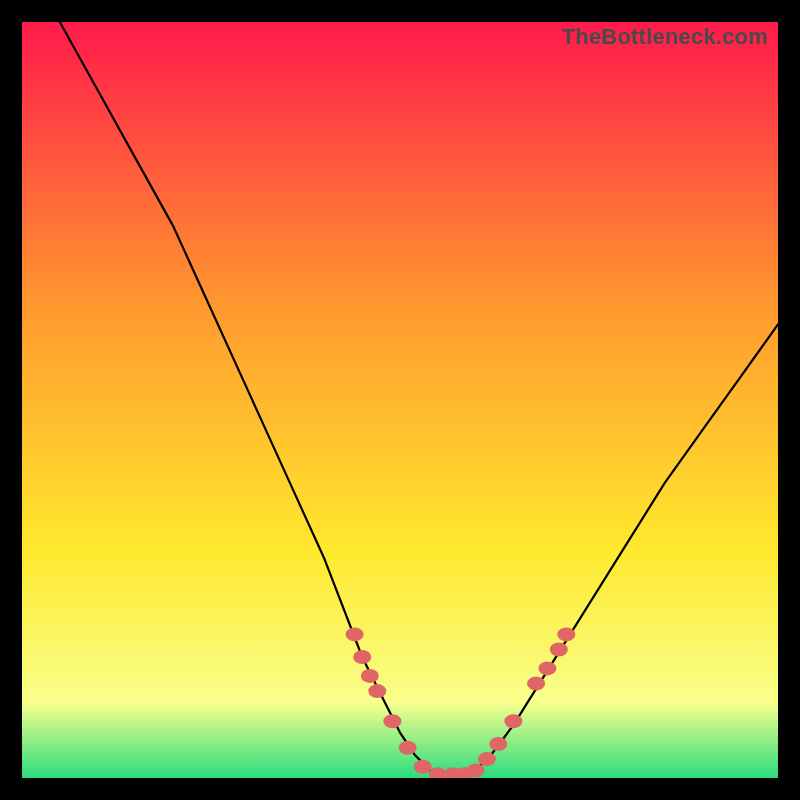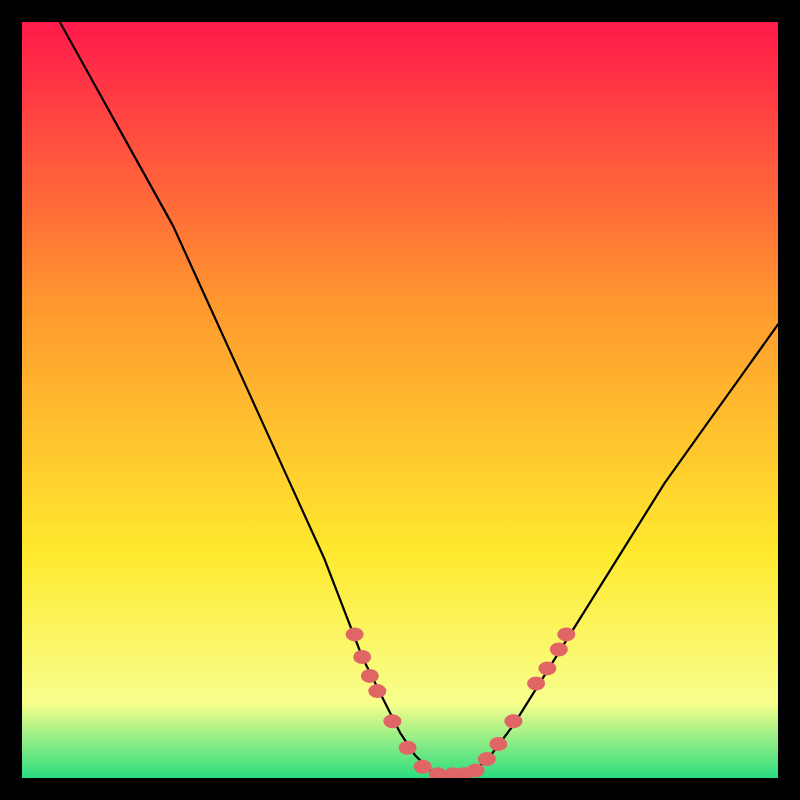--- a/index.html
+++ b/index.html
@@ -68,14 +68,15 @@
           <ellipse cx="453.6" cy="748.4" rx="9" ry="7" fill="#e06666"></ellipse>
           <ellipse cx="464.9" cy="737.1" rx="9" ry="7" fill="#e06666"></ellipse>
           <ellipse cx="476.3" cy="722.0" rx="9" ry="7" fill="#e06666"></ellipse>
           <ellipse cx="491.4" cy="699.3" rx="9" ry="7" fill="#e06666"></ellipse>
           <ellipse cx="514.1" cy="661.5" rx="9" ry="7" fill="#e06666"></ellipse>
           <ellipse cx="525.4" cy="646.4" rx="9" ry="7" fill="#e06666"></ellipse>
           <ellipse cx="536.8" cy="627.5" rx="9" ry="7" fill="#e06666"></ellipse>
           <ellipse cx="544.3" cy="612.4" rx="9" ry="7" fill="#e06666"></ellipse>
         </g>
     </svg>
+    <div class="watermark">TheBottleneck.com</div>
   </div>
 </div>
 
 </body></html>

